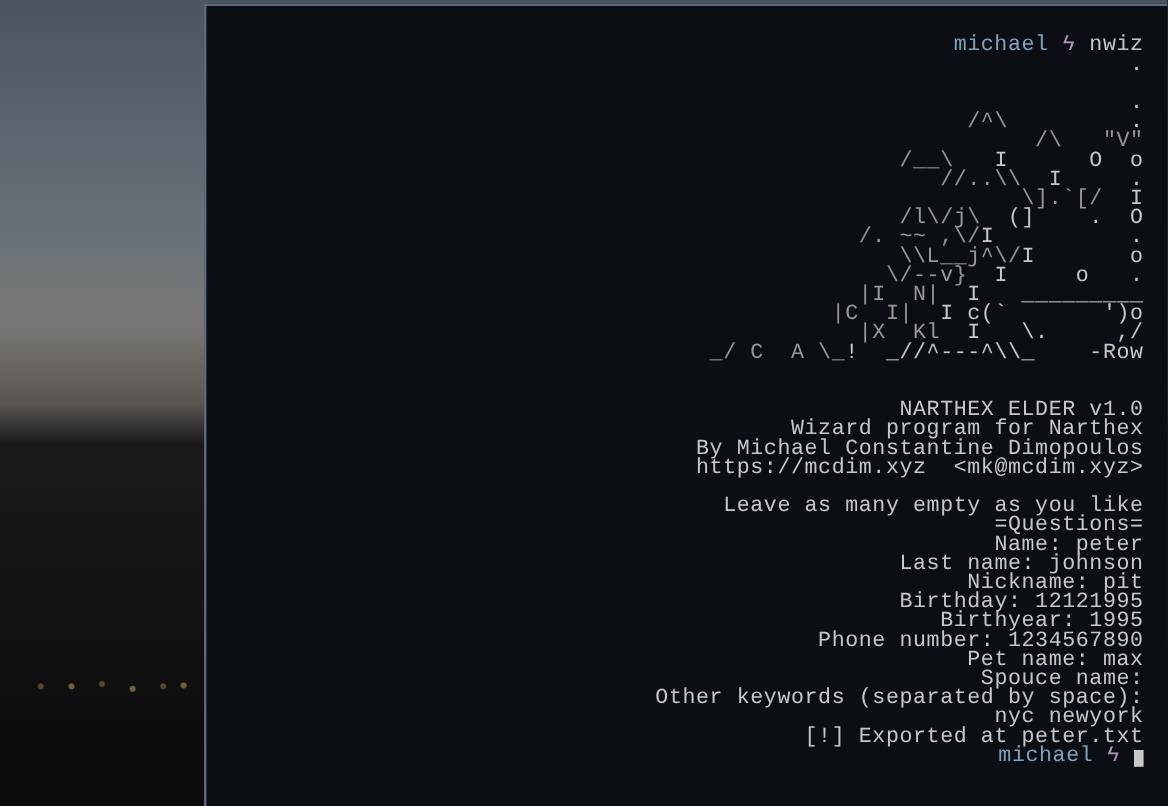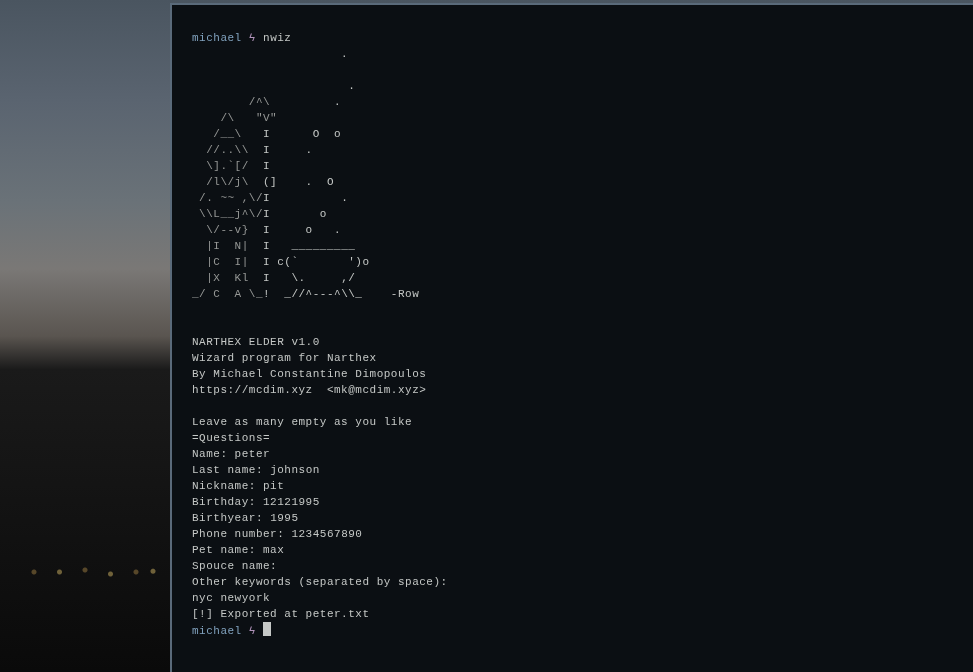--- a/index.html
+++ b/index.html
@@ -52,25 +52,26 @@
       height: 669px;
       background: #0b0f13;
       border-top: 2px solid #5a6a7a;
       border-left: 2px solid #5a6a7a;
       z-index: 10;
       overflow: hidden;
     }
     .terminal-content {
       padding: 25px 20px 10px 20px;
       font-family: 'Courier New', Consolas, monospace;
-      font-size: 11px;
+      font-size: 18px;
       line-height: 16px;
       white-space: pre;
       color: #c5c8c6;
       letter-spacing: 0.5px;
+      text-align: right;
     }
     .prompt-user {
       color: #81a2be;
     }
     .prompt-symbol {
       color: #b294bb;
     }
     .ascii-art-dim {
       color: #969896;
     }

